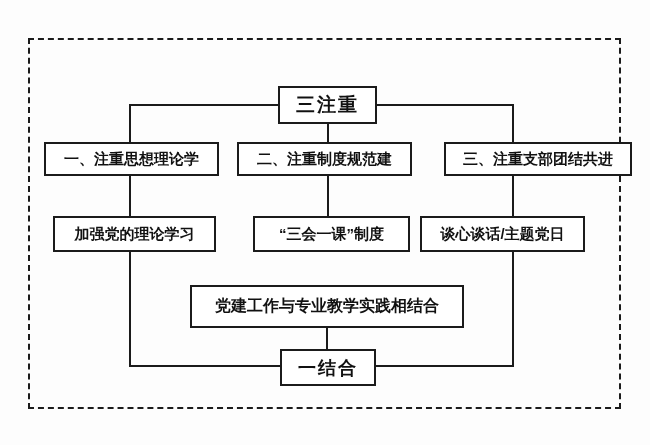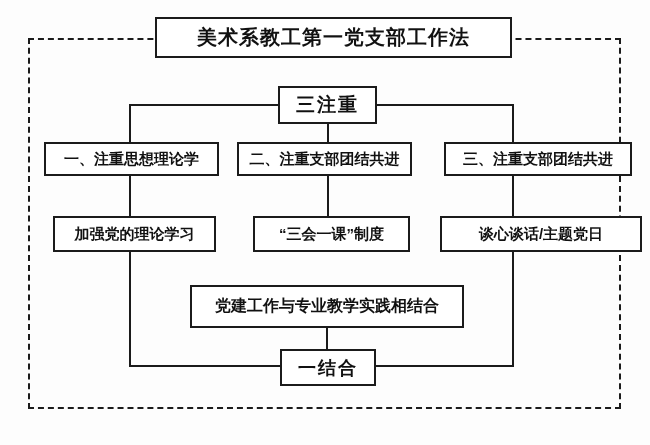--- a/index.html
+++ b/index.html
@@ -31,21 +31,21 @@
     white-space: nowrap;
     z-index: 2;
   }
   .title-box   { left: 155px; top: 17px;  width: 357px; height: 41px; font-size: 20px; letter-spacing: 1px; }
   .top-node    { left: 278px; top: 86px;  width: 99px;  height: 38px; font-size: 19px; letter-spacing: 2px; }
   .h1          { left: 44px;  top: 142px; width: 175px; height: 34px; font-size: 15px; }
   .h2          { left: 237px; top: 142px; width: 175px; height: 34px; font-size: 15px; }
   .h3          { left: 444px; top: 142px; width: 188px; height: 34px; font-size: 15px; }
   .d1          { left: 53px;  top: 216px; width: 163px; height: 36px; font-size: 15px; }
   .d2          { left: 253px; top: 216px; width: 157px; height: 36px; font-size: 15px; }
-  .d3          { left: 440px; top: 216px; width: 202px; height: 36px; font-size: 15px; }
+  .d3          { left: 420px; top: 216px; width: 165px; height: 36px; font-size: 15px; }
   .integration { left: 190px; top: 285px; width: 274px; height: 43px; font-size: 16px; text-align: center; }
   .bottom-node { left: 280px; top: 349px; width: 96px;  height: 37px; font-size: 18px; letter-spacing: 2px; text-align: right; }
   .line {
     position: absolute;
     background: #1b1b1b;
     z-index: 1;
   }
   
   .l-top-left   { left: 129px; top: 104px; width: 149px; height: 2px; }
   .l-top-right  { left: 377px; top: 104px; width: 136px; height: 2px; }
@@ -80,33 +80,30 @@
   <div class="line l-v-right-1"></div>
   <div class="line l-v-left-2"></div>
   <div class="line l-v-mid-2"></div>
   <div class="line l-v-right-2"></div>
   <div class="line l-v-left-3"></div>
   <div class="line l-v-right-3"></div>
   <div class="line l-h-bot-left"></div>
   <div class="line l-h-bot-right"></div>
   <div class="line l-v-int"></div>
 
-  <div class="node title-box">
-    <span>美术系教工第一党支部工作法</span>
-  </div>
 
   <div class="node top-node">
     <span>三注重</span>
   </div>
 
   <div class="node h1">
     <span>一、注重思想理论学</span>
   </div>
   <div class="node h2">
-    <span>二、注重支部团结共进</span>
+    <span>二、注重制度规范建</span>
   </div>
   <div class="node h3">
     <span>三、注重支部团结共进</span>
   </div>
 
   <div class="node d1">
     <span>加强党的理论学习</span>
   </div>
   <div class="node d2">
     <span>“三会一课”制度</span>

